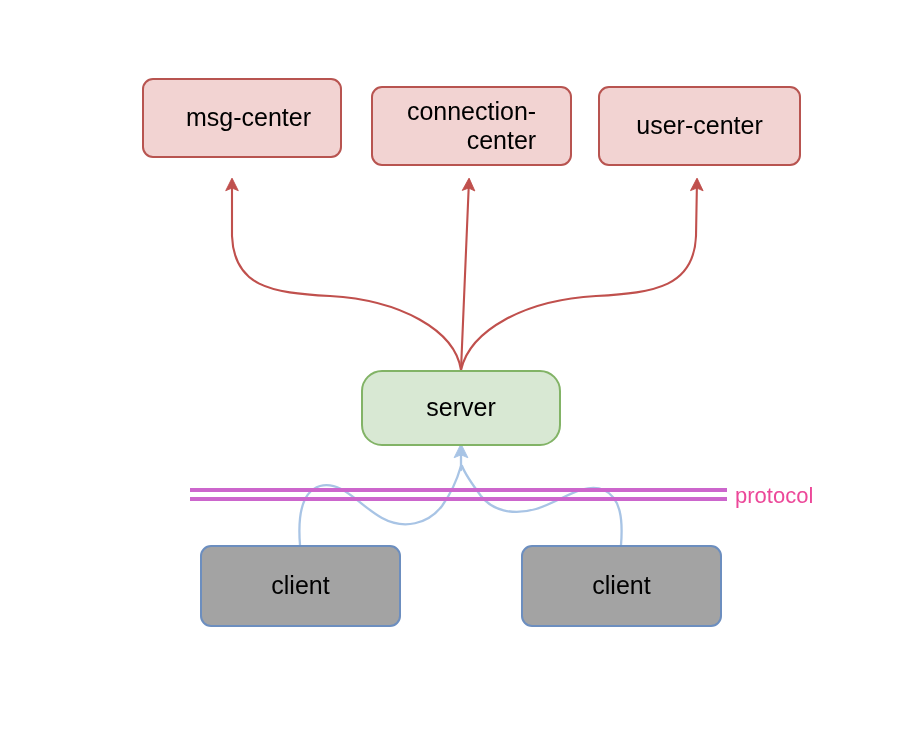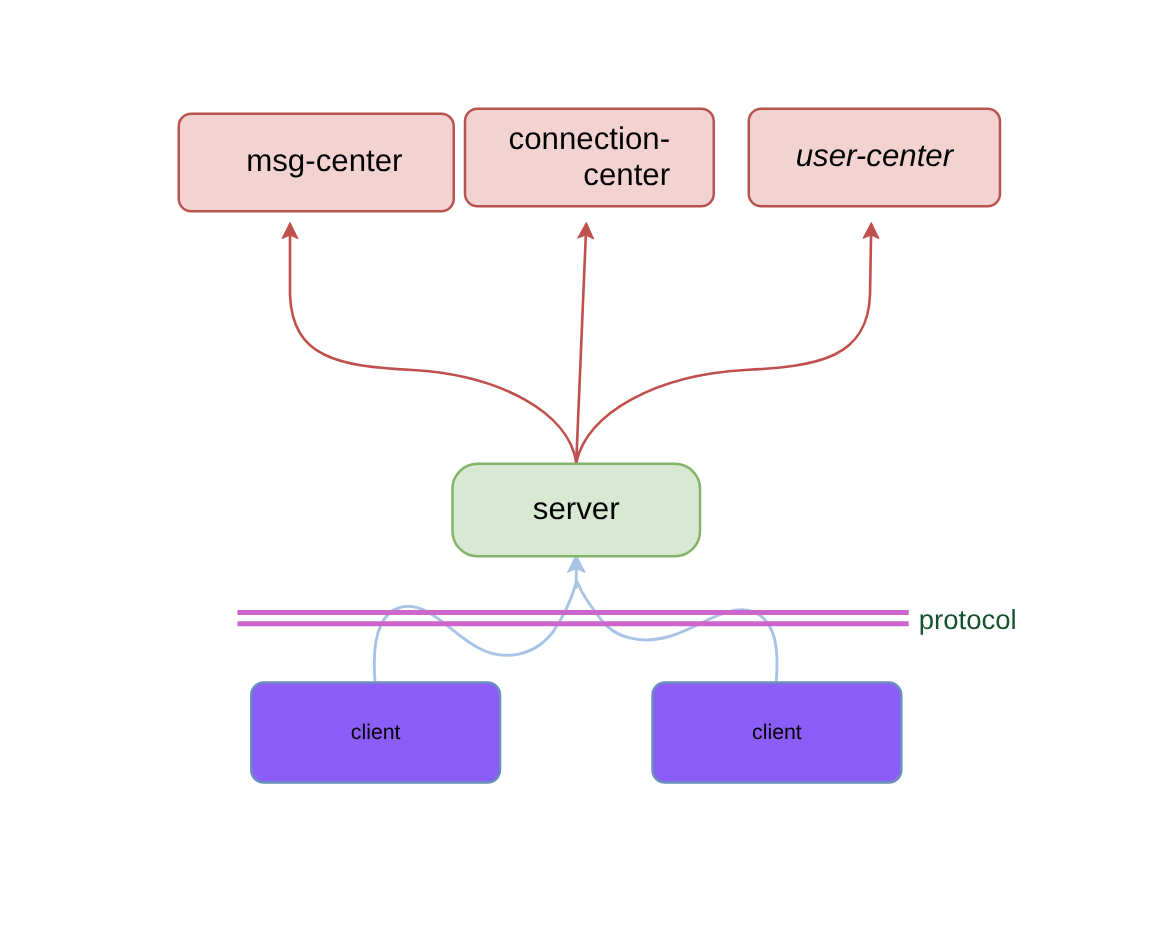--- a/index.html
+++ b/index.html
@@ -50,28 +50,28 @@
     background: #f2d3d2;
     border-color: #b85450;
     font-size: 25px;
   }
   .node-server {
     background: #d8e8d3;
     border-color: #82b366;
     font-size: 25px;
   }
   .node-client {
-    background: #8b5cf6;
+    background: #a3a3a3;
     border-color: #6c8ebf;
-    font-size: 17px;
+    font-size: 25px;
   }
   .boundary-label {
     position: absolute;
     font-size: 22px;
-    color: #14532d;
+    color: #ec4899;
     white-space: nowrap;
     z-index: 3;
   }
 </style>
 </head>
 <body>
 
 <div id="canvas">
 
   <svg id="edges" viewBox="0 0 920 742" xmlns="http://www.w3.org/2000/svg">
@@ -103,30 +103,30 @@
     <g>
       <path d="M 461 470 L 461 446" fill="none" stroke="#a8c4e5" stroke-width="2.3" stroke-linecap="round" marker-end="url(#arrow-blue)"></path>
     </g>
 
     <g>
       <line x1="190" y1="490" x2="727" y2="490" stroke="#cc66cc" stroke-width="4"></line>
       <line x1="190" y1="499" x2="727" y2="499" stroke="#cc66cc" stroke-width="4"></line>
     </g>
   </svg>
 
-  <div class="node node-service" style="left:142px; top:90px; width:222px; height:80px;padding-left:13px;">
+  <div class="node node-service" style="left:142px; top:78px; width:200px; height:80px;padding-left:13px;">
     <span class="node-label">msg-center</span>
   </div>
 
   <div class="node node-service" style="left:371px; top:86px; width:201px; height:80px;text-align:right;">
     <span class="node-label">connection-
 center</span>
   </div>
 
-  <div class="node node-service" style="left:598px; top:86px; width:203px; height:80px;font-style:italic;">
+  <div class="node node-service" style="left:598px; top:86px; width:203px; height:80px;">
     <span class="node-label">user-center</span>
   </div>
 
   <div class="node node-server" style="left:361px; top:370px; width:200px; height:76px;border-radius:21px;">
     <span class="node-label">server</span>
   </div>
 
   <div class="node node-client" style="left:200px; top:545px; width:201px; height:82px;">
     <span class="node-label">client</span>
   </div>

